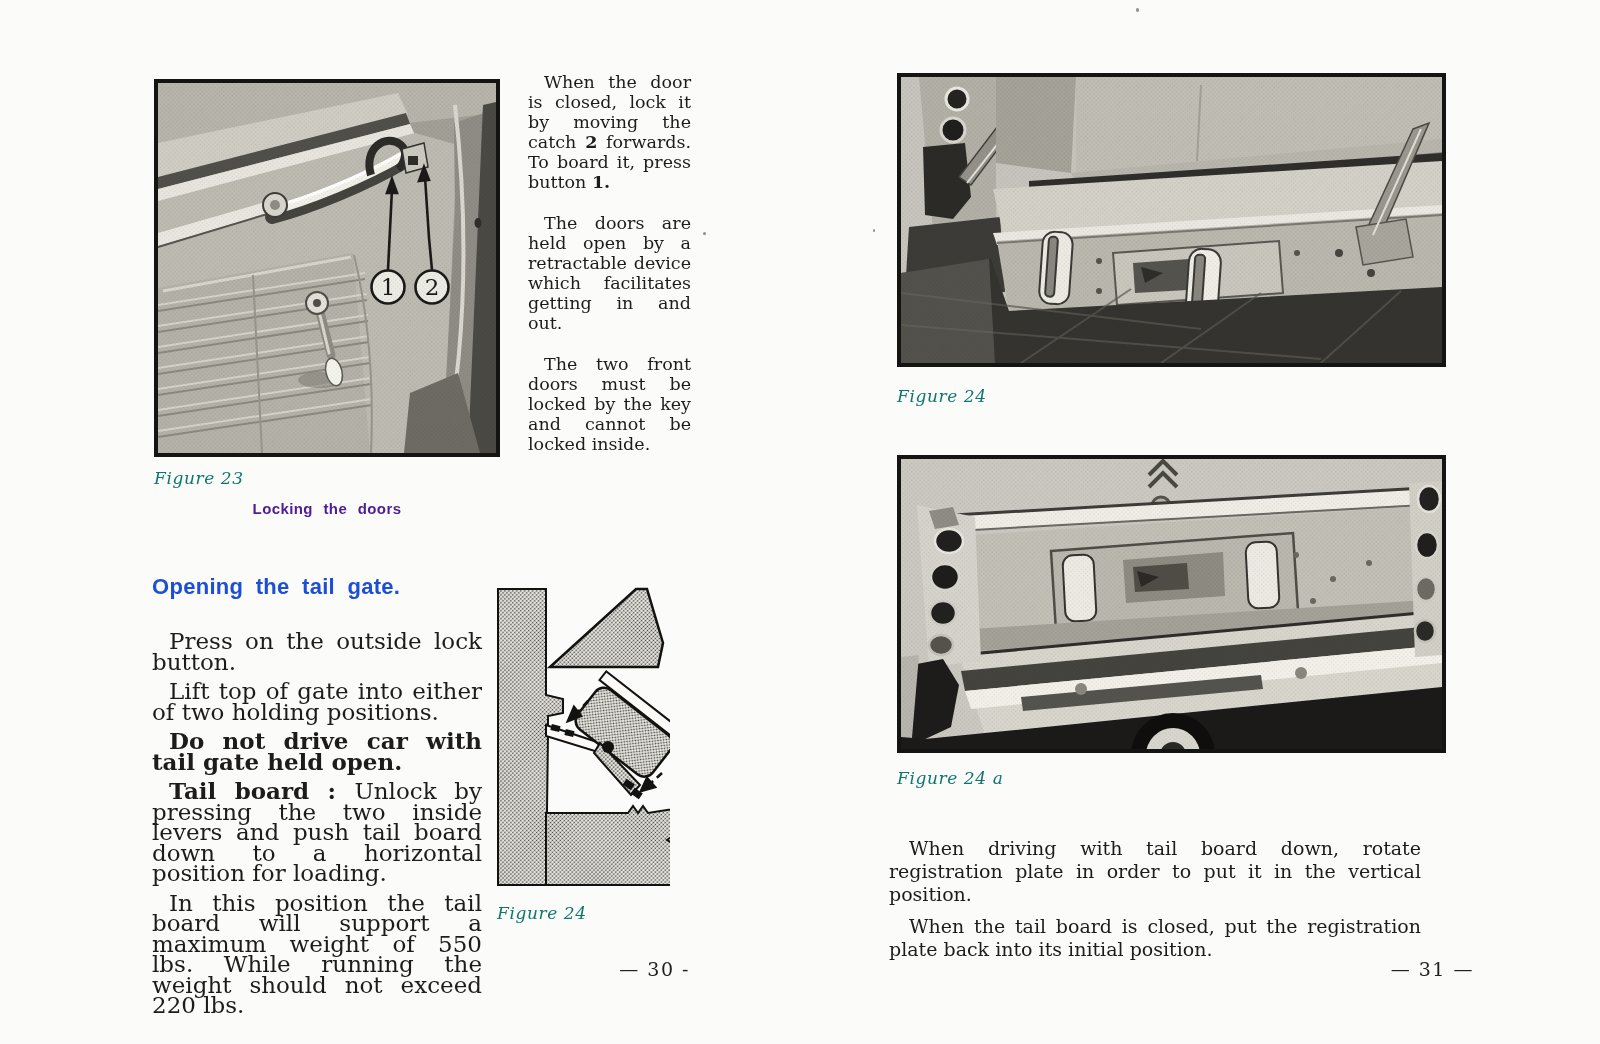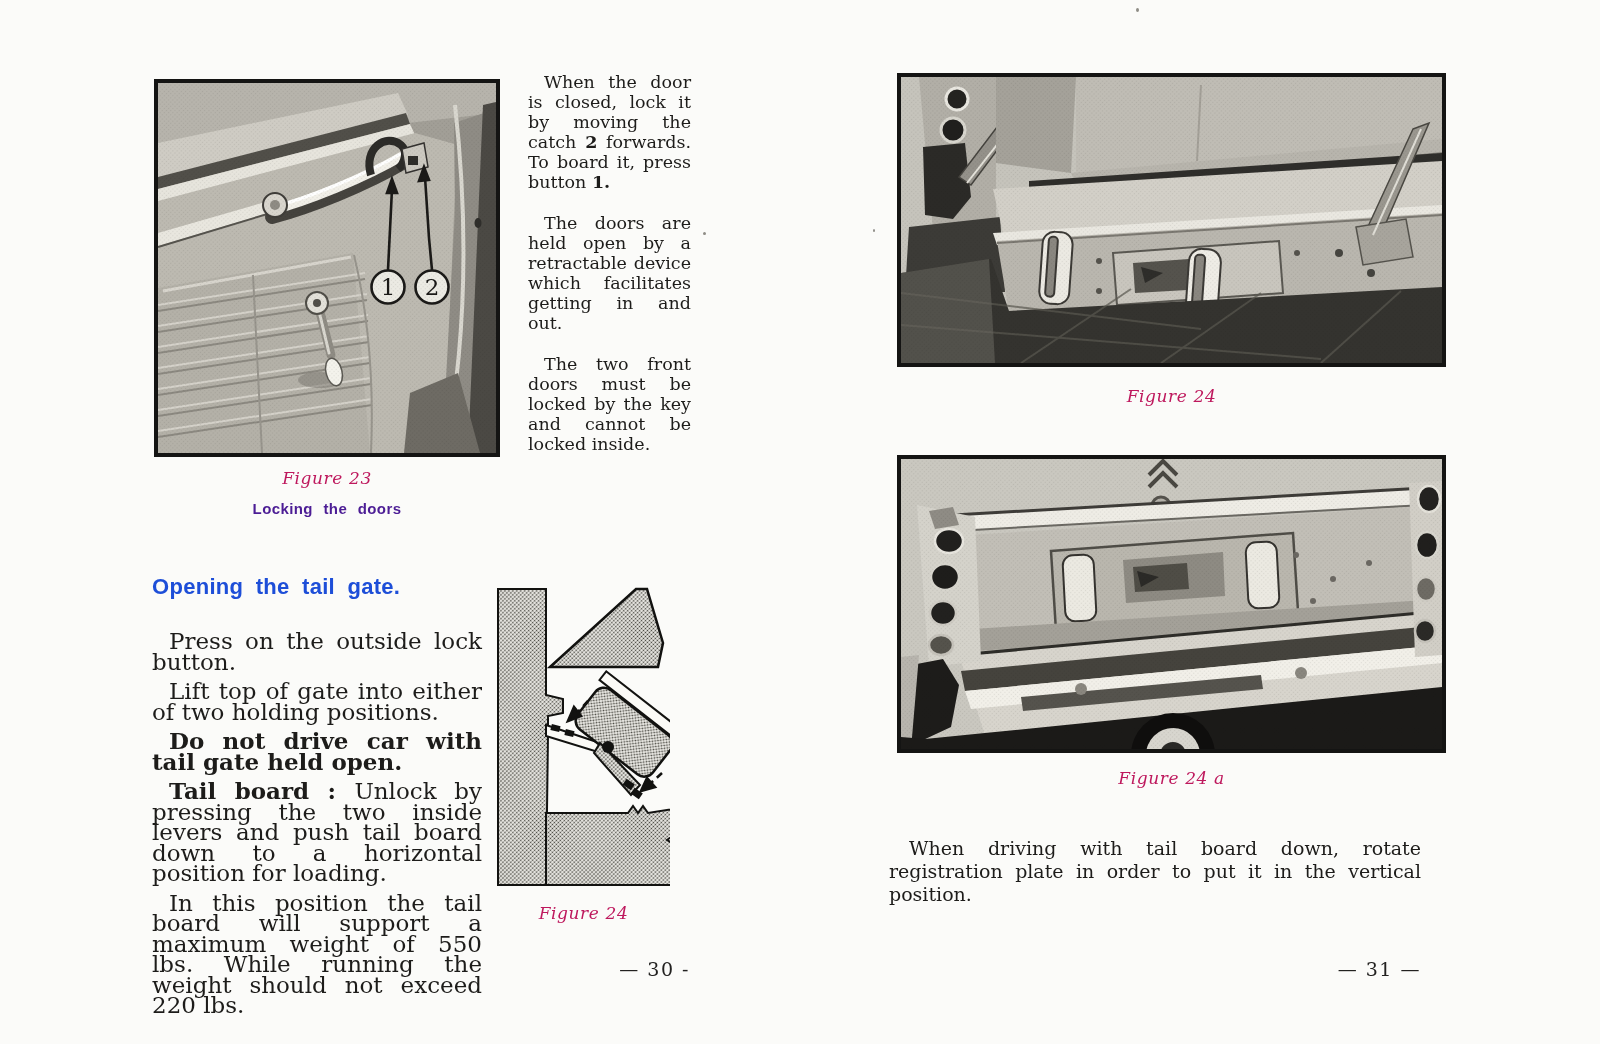--- a/index.html
+++ b/index.html
@@ -2,22 +2,22 @@
 <html><head>
 <meta charset="utf-8">
 <style>
   * { margin:0; padding:0; box-sizing:border-box; }
   html,body { width:1600px; height:1044px; background:#ffffff; }
   .sheet { position:relative; width:1600px; height:1044px; background:#fbfbf9; overflow:hidden;
            font-family:"DejaVu Serif", serif; color:#1d1c1a; }
   .photo { position:absolute; border:4px solid #141413; background:#b5b2aa; box-sizing:content-box; }
   .photo svg { display:block; }
   .diagram { position:absolute; }
-  .caption { position:absolute; font-style:italic; font-size:17px; color:#be185d;
-             text-align:center; letter-spacing:.6px; }
+  .caption { position:absolute; font-style:italic; font-size:17px; color:#0f766e;
+             letter-spacing:.6px; }
   .subcaption { position:absolute; font-family:"Liberation Sans", sans-serif; font-weight:bold;
                 font-size:15px; letter-spacing:.4px; word-spacing:6px; text-align:center; color:#4c1d95; }
   .heading { position:absolute; font-family:"Liberation Sans", sans-serif; font-weight:bold;
              font-size:22px; letter-spacing:.3px; word-spacing:6px; color:#1d4ed8; }
   .side-col { position:absolute; left:528px; top:72px; width:163px;
               font-size:17.5px; line-height:20px; }
   .side-col p { text-align:justify; text-indent:16px; margin-bottom:21px; }
   .main-col { position:absolute; left:152px; top:631px; width:330px;
               font-size:23px; line-height:20.5px; }
   .main-col p { text-align:justify; text-indent:17px; margin-bottom:9px; }
@@ -318,22 +318,23 @@
         <circle cx="272" cy="296" r="27" fill="#d8d6cf"></circle>
         <circle cx="272" cy="296" r="13" fill="#2a2927"></circle>
         <rect width="541" height="290" fill="url(#ht3)" opacity="0.09"></rect>
       </svg>
     </figure>
 
     <div class="caption" style="left:897px; top:768px; width:549px;">Figure 24 a</div>
 
     <div class="right-col">
       <p>When driving with tail board down, rotate registration plate in order to put it in the vertical position.</p>
+      <p>When the tail board is closed, put the registration plate back into its initial position.</p>
     </div>
 
-    <div class="pagenum" style="left:889px; top:958px; width:532px;">— 31 —</div>
+    <div class="pagenum" style="left:942px; top:958px; width:532px;">— 31 —</div>
   </section>
 
   <div class="speck" style="left:1136px; top:8px;  width:3px; height:4px;"></div>
   <div class="speck" style="left:703px;  top:232px; width:3px; height:3px;"></div>
   <div class="speck" style="left:873px;  top:229px; width:2px; height:3px;"></div>
 
 </div>
 
 </body></html>

